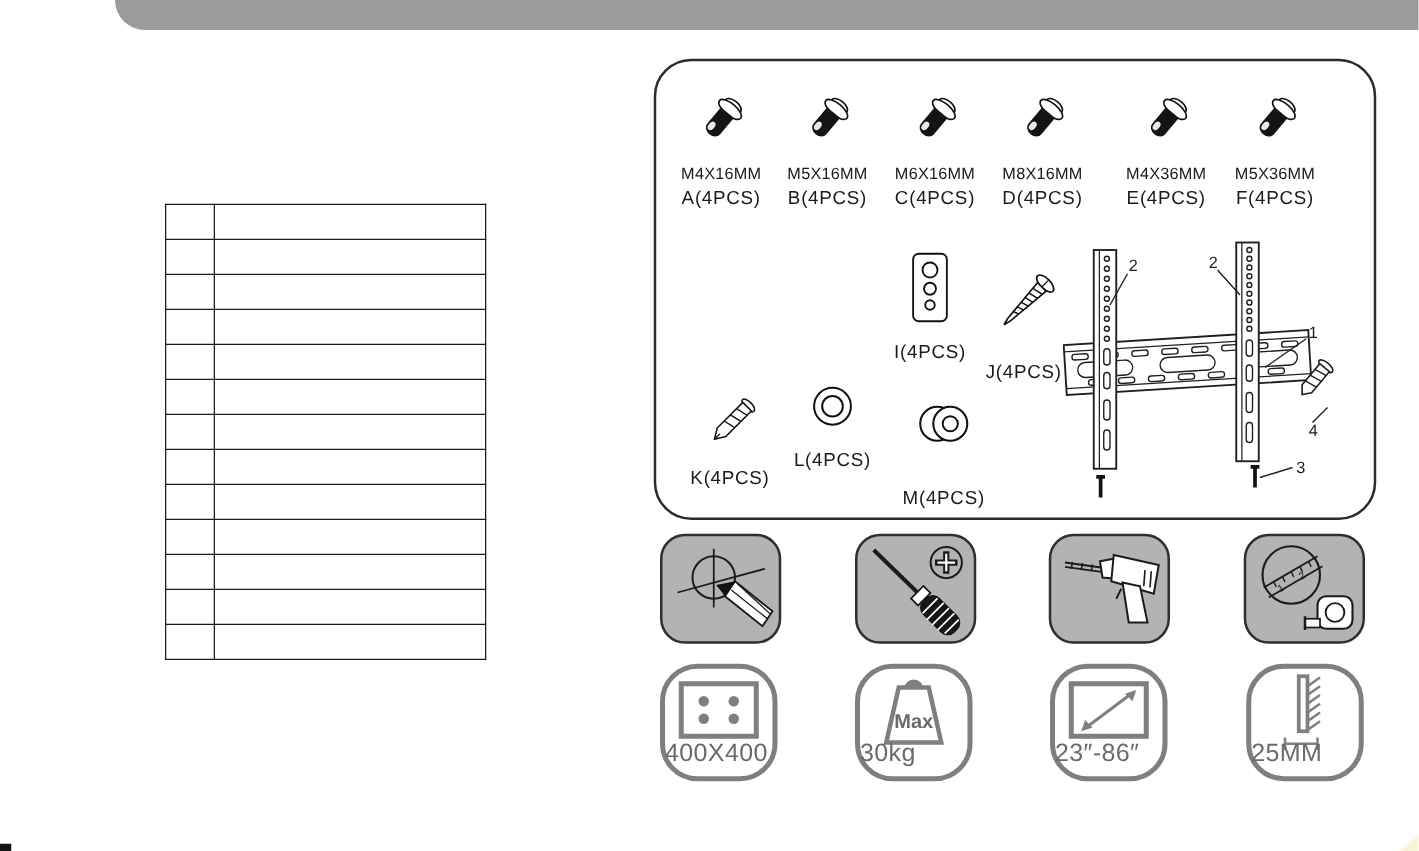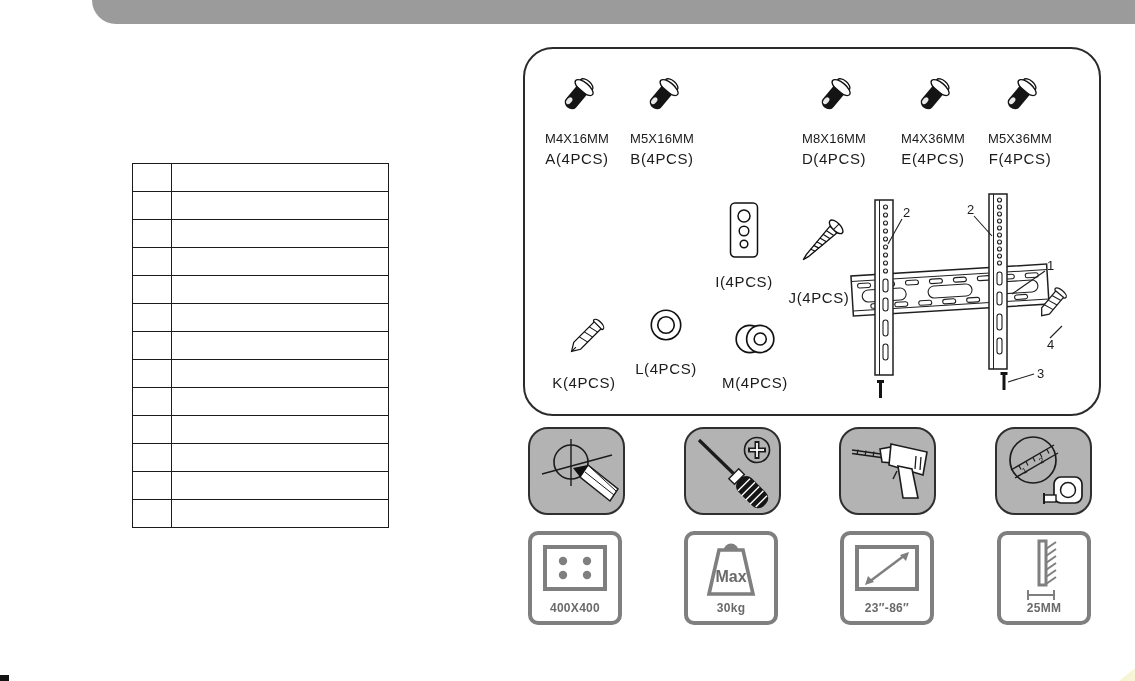--- a/index.html
+++ b/index.html
@@ -29,23 +29,23 @@
   .icnbox{display:flex;align-items:center;justify-content:center;}
   
   .diagram{position:absolute;left:850px;top:186px;width:248px;height:224px;}
   .diagram text{font-family:"Liberation Sans",sans-serif;font-size:13px;fill:#1b1b1b;}
   
   .toolbox{position:absolute;width:97px;height:88px;background:#b3b3b3;
            border:2px solid #2f2f2f;border-radius:20px;box-sizing:border-box;}
   .toolbox svg{position:absolute;left:0;top:0;}
   
   .specbox{position:absolute;width:94px;height:94px;background:#fff;
-           border:4px solid #7f7f7f;border-radius:10px;box-sizing:border-box;}
-  .spec-label{position:absolute;left:0;right:0;bottom:6px;text-align:center;
-              font-size:12px;color:#6a6a6a;letter-spacing:.3px;white-space:nowrap;font-weight:bold;}
+           border:4px solid #7f7f7f;border-radius:30px;box-sizing:border-box;}
+  .spec-label{position:absolute;left:0;right:0;bottom:6px;
+              font-size:20px;color:#6a6a6a;letter-spacing:.3px;white-space:nowrap;}
   .spec-icon{position:absolute;left:50%;transform:translateX(-50%);top:8px;}
   svg text{font-family:"Liberation Sans",sans-serif;}
   .hidden-syms{position:absolute;width:0;height:0;overflow:hidden;}
 </style>
 </head>
 <body>
 
 <svg class="hidden-syms" aria-hidden="true">
   <symbol id="sym-bolt" viewBox="0 0 48 54">
     <g transform="rotate(40 24 27)">
@@ -168,20 +168,27 @@
     <div class="psize">M4X16MM</div>
     <div class="pqty">A(4PCS)</div>
   </div>
   <div class="part" style="left:606px;top:70px">
     <svg width="46" height="52">
         <use href="#sym-bolt"></use>
       </svg>
     <div class="psize">M5X16MM</div>
     <div class="pqty">B(4PCS)</div>
   </div>
+  <div class="part" style="left:692px;top:70px">
+    <svg width="46" height="52">
+        <use href="#sym-bolt"></use>
+      </svg>
+    <div class="psize">M6X16MM</div>
+    <div class="pqty">C(4PCS)</div>
+  </div>
   <div class="part" style="left:778px;top:70px">
     <svg width="46" height="52">
         <use href="#sym-bolt"></use>
       </svg>
     <div class="psize">M8X16MM</div>
     <div class="pqty">D(4PCS)</div>
   </div>
   <div class="part" style="left:877px;top:70px">
     <svg width="46" height="52">
         <use href="#sym-bolt"></use>
@@ -229,21 +236,21 @@
         </svg>
     </div>
     <div class="pqty" style="margin-top:6px">L(4PCS)</div>
   </div>
   <div class="part" style="left:699px;top:310px">
     <div class="icnbox" style="height:58px">
       <svg width="46" height="38">
           <use href="#sym-spacer"></use>
         </svg>
     </div>
-    <div class="pqty" style="margin-top:6px">M(4PCS)</div>
+    <div class="pqty" style="margin-top:22px">M(4PCS)</div>
   </div>
 
   <svg class="diagram" viewBox="0 0 248 224">
 
     <g transform="rotate(-3.5 100 104)">
       <rect x="2" y="84" width="196" height="40" fill="#fff" stroke="#1f1f1f" stroke-width="1.5"></rect>
       <line x1="2" y1="89.5" x2="198" y2="89.5" stroke="#1f1f1f" stroke-width="1"></line>
       <line x1="2" y1="119" x2="198" y2="119" stroke="#1f1f1f" stroke-width="1"></line>
       <g fill="none" stroke="#1f1f1f" stroke-width="1.1">
         <rect x="8" y="92" width="13" height="4.5" rx="2.2"></rect>

